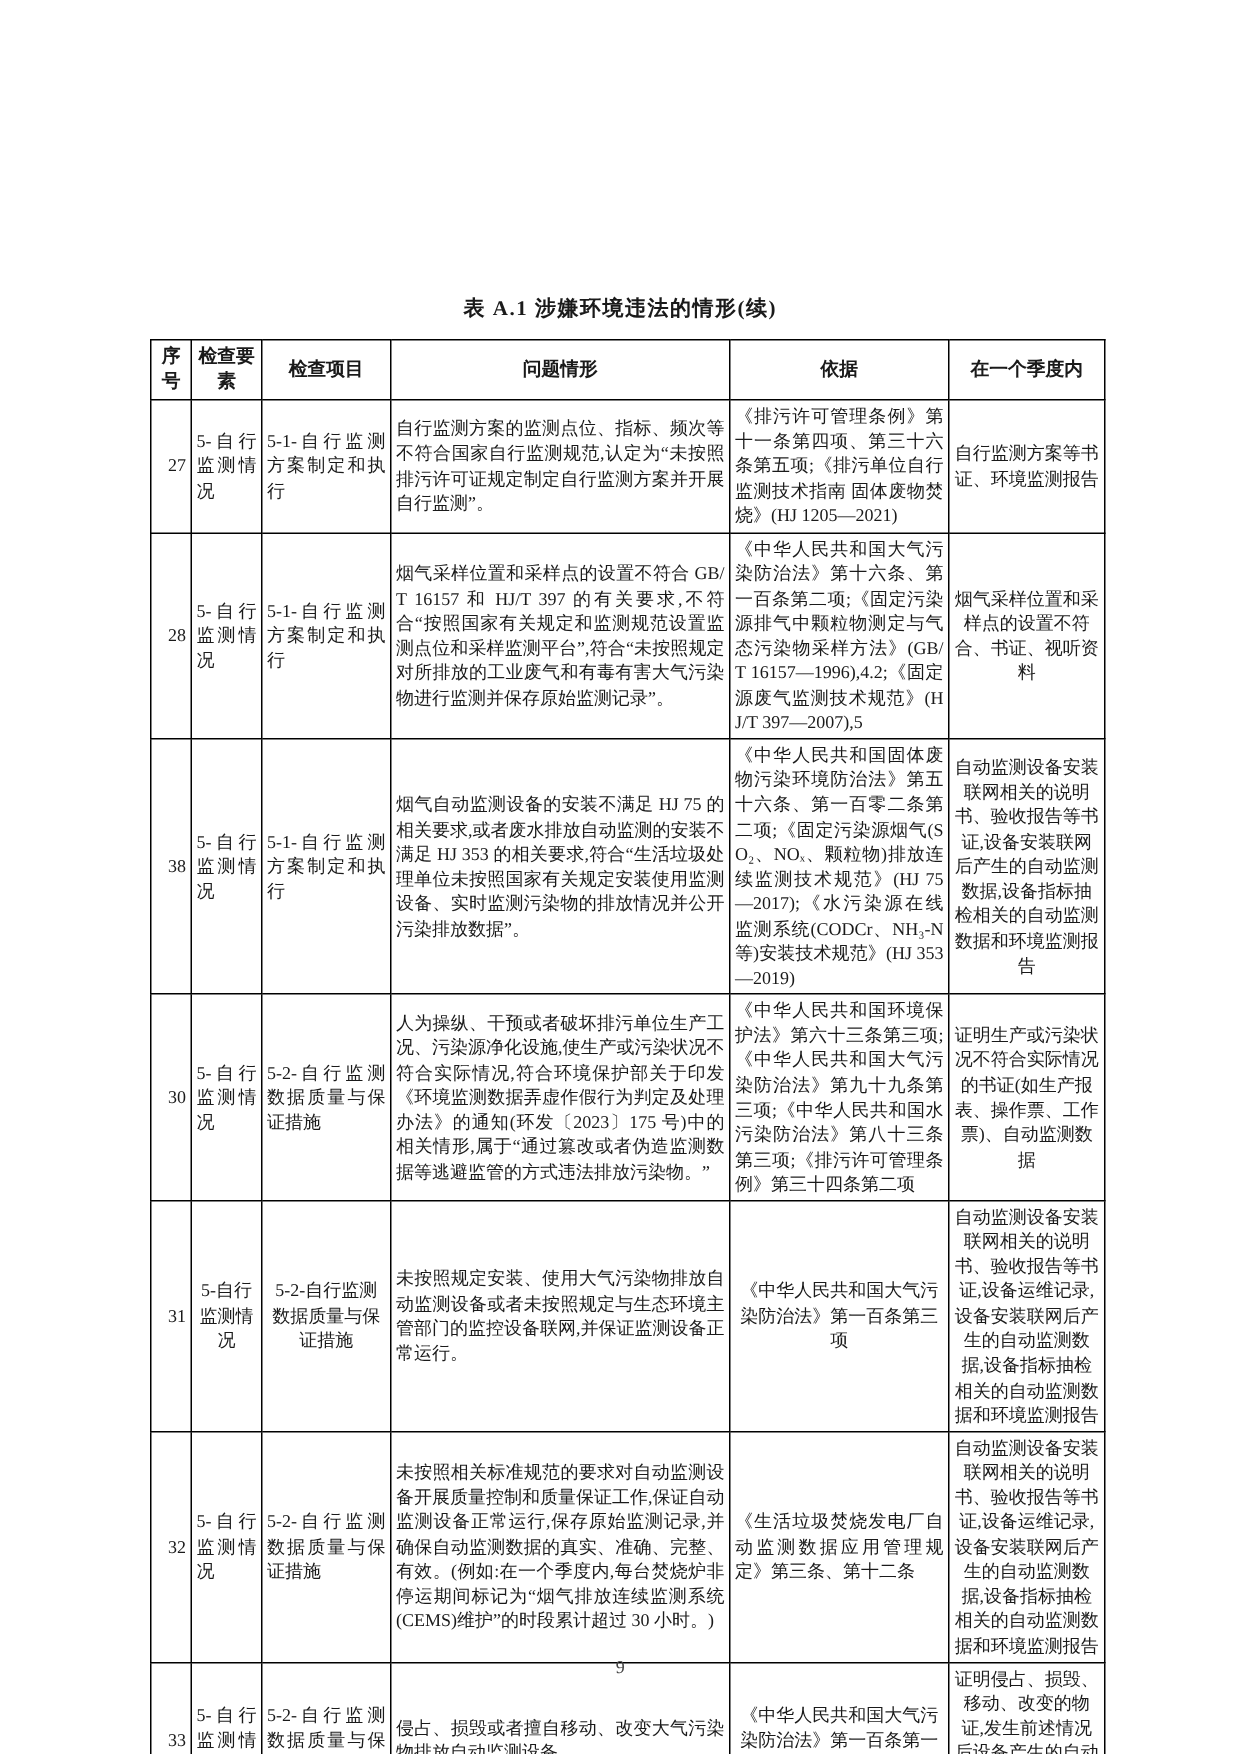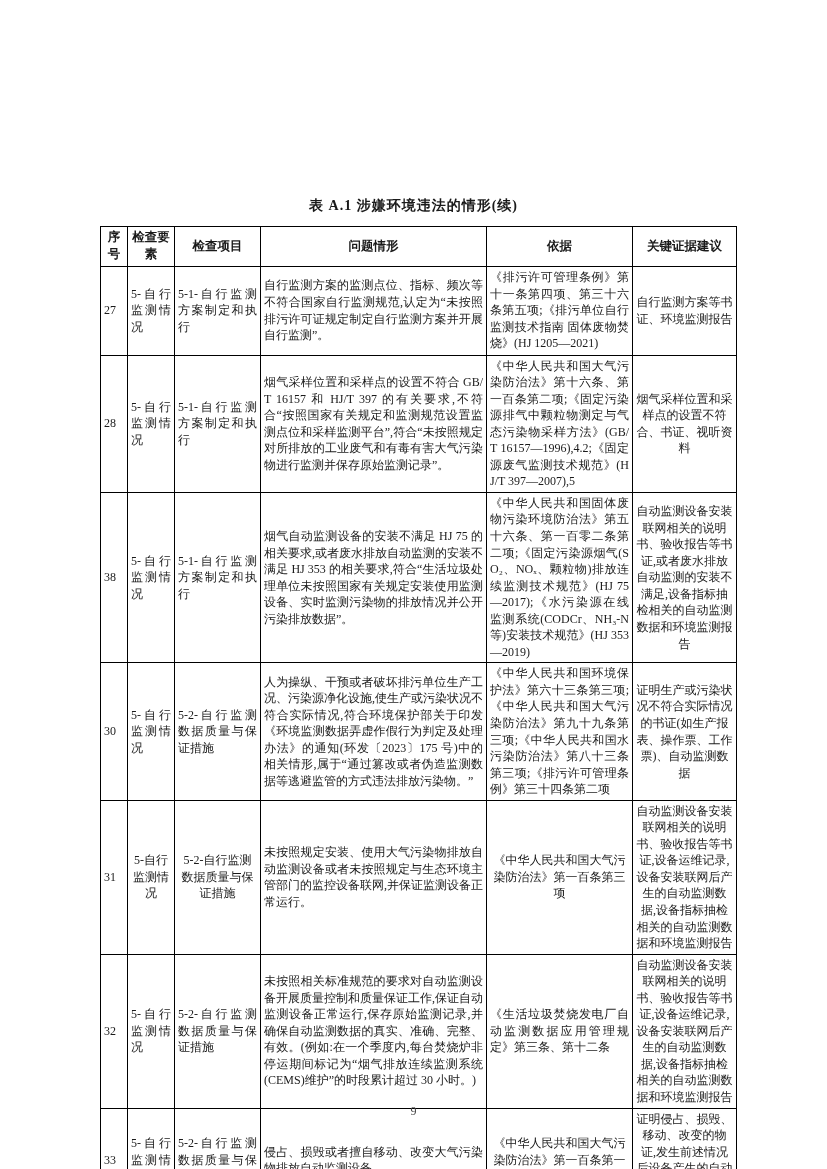--- a/index.html
+++ b/index.html
@@ -42,21 +42,21 @@
     text-align:center;
     height:34px;
     padding:2px 1px;
   }
   .col-no{width:27px;}
   .col-el{width:47px;}
   .col-it{width:86px;}
   .col-pr{width:226px;}
   .col-ba{width:146px;}
   .col-ev{width:104px;}
-  td.c-no{text-align:left;}
+  td.c-no{text-align:right;}
   td.c-el{text-align:justify;text-align-last:left;}
   td.c-it{text-align:justify;text-align-last:left;}
   td.c-pr{text-align:justify;text-align-last:left;}
   td.c-ba{text-align:justify;text-align-last:left;}
   td.c-ev{text-align:center;}
   td.center{text-align:center;text-align-last:center;}
   tr.r27 td{height:84px;}
   tr.r28 td{height:121px;}
   tr.r29 td{height:141px;}
   tr.r30 td{height:129px;}
@@ -87,21 +87,21 @@
         <col class="col-ba">
         <col class="col-ev">
     </colgroup>
     <thead>
       <tr>
         <th>序号</th>
         <th>检查要素</th>
         <th>检查项目</th>
         <th>问题情形</th>
         <th>依据</th>
-        <th>关键证据建议</th>
+        <th>在一个季度内</th>
       </tr>
     </thead>
     <tbody>
       <tr class="r27">
         <td class="c-no">27</td>
         <td class="c-el">5-自行监测情况</td>
         <td class="c-it">5-1-自行监测方案制定和执行</td>
         <td class="c-pr">自行监测方案的监测点位、指标、频次等不符合国家自行监测规范,认定为“未按照排污许可证规定制定自行监测方案并开展自行监测”。</td>
         <td class="c-ba">《排污许可管理条例》第十一条第四项、第三十六条第五项;《排污单位自行监测技术指南 固体废物焚烧》(HJ 1205—2021)</td>
         <td class="c-ev">自行监测方案等书证、环境监测报告</td>
@@ -113,21 +113,21 @@
         <td class="c-pr">烟气采样位置和采样点的设置不符合 GB/T 16157 和 HJ/T 397 的有关要求,不符合“按照国家有关规定和监测规范设置监测点位和采样监测平台”,符合“未按照规定对所排放的工业废气和有毒有害大气污染物进行监测并保存原始监测记录”。</td>
         <td class="c-ba">《中华人民共和国大气污染防治法》第十六条、第一百条第二项;《固定污染源排气中颗粒物测定与气态污染物采样方法》(GB/T 16157—1996),4.2;《固定源废气监测技术规范》(HJ/T 397—2007),5</td>
         <td class="c-ev">烟气采样位置和采样点的设置不符合、书证、视听资料</td>
       </tr>
       <tr class="r29">
         <td class="c-no">38</td>
         <td class="c-el">5-自行监测情况</td>
         <td class="c-it">5-1-自行监测方案制定和执行</td>
         <td class="c-pr">烟气自动监测设备的安装不满足 HJ 75 的相关要求,或者废水排放自动监测的安装不满足 HJ 353 的相关要求,符合“生活垃圾处理单位未按照国家有关规定安装使用监测设备、实时监测污染物的排放情况并公开污染排放数据”。</td>
         <td class="c-ba">《中华人民共和国固体废物污染环境防治法》第五十六条、第一百零二条第二项;《固定污染源烟气(SO₂、NOₓ、颗粒物)排放连续监测技术规范》(HJ 75—2017);《水污染源在线监测系统(CODCr、NH₃-N 等)安装技术规范》(HJ 353—2019)</td>
-        <td class="c-ev">自动监测设备安装联网相关的说明书、验收报告等书证,或者废水排放自动监测的安装不满足,设备指标抽检相关的自动监测数据和环境监测报告</td>
+        <td class="c-ev">自动监测设备安装联网相关的说明书、验收报告等书证,设备安装联网后产生的自动监测数据,设备指标抽检相关的自动监测数据和环境监测报告</td>
       </tr>
       <tr class="r30">
         <td class="c-no">30</td>
         <td class="c-el">5-自行监测情况</td>
         <td class="c-it">5-2-自行监测数据质量与保证措施</td>
         <td class="c-pr">人为操纵、干预或者破坏排污单位生产工况、污染源净化设施,使生产或污染状况不符合实际情况,符合环境保护部关于印发《环境监测数据弄虚作假行为判定及处理办法》的通知(环发〔2023〕175 号)中的相关情形,属于“通过篡改或者伪造监测数据等逃避监管的方式违法排放污染物。”</td>
         <td class="c-ba">《中华人民共和国环境保护法》第六十三条第三项;《中华人民共和国大气污染防治法》第九十九条第三项;《中华人民共和国水污染防治法》第八十三条第三项;《排污许可管理条例》第三十四条第二项</td>
         <td class="c-ev">证明生产或污染状况不符合实际情况的书证(如生产报表、操作票、工作票)、自动监测数据</td>
       </tr>
       <tr class="r31">

